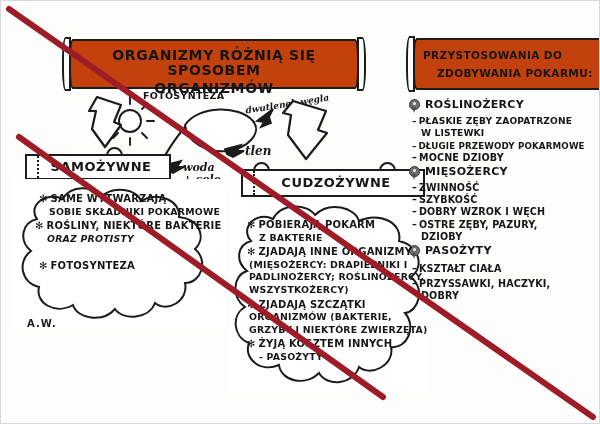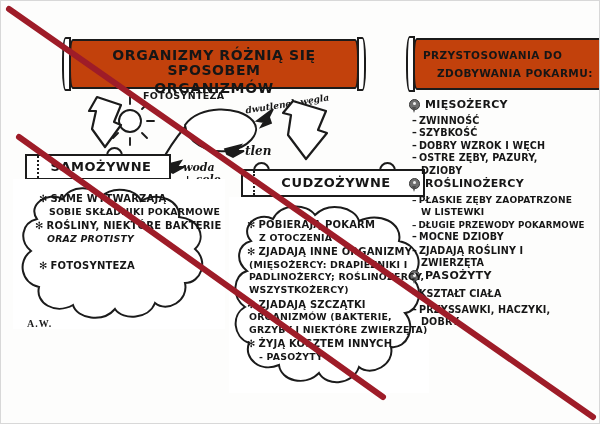--- a/index.html
+++ b/index.html
@@ -201,21 +201,20 @@
   .grp-item .cont { padding-left: 9px; display: block; }
 
   
   #signature {
     position: absolute;
     left: 26px; top: 318px;
     font-size: 10px;
     font-weight: 700;
     letter-spacing: 1px;
     color: #1d1d1d;
-    font-family: Liberation Serif, serif;
   }
 
   
   #strikes {
     position: absolute;
     left: 0; top: 0;
     width: 600px; height: 424px;
     pointer-events: none;
     z-index: 40;
   }
@@ -313,21 +312,21 @@
   <div class="cloud" id="cloud-hetero">
     <svg width="200" height="196" viewBox="0 0 200 196" style="position:absolute;left:0;top:0;">
       <path d="M22 44 C10 30, 28 14, 44 22 C52 6, 78 6, 86 18 C100 4, 126 10, 130 24
                C150 14, 174 26, 170 44 C190 48, 196 70, 182 80 C196 92, 190 114, 176 116
                C188 130, 178 152, 162 150 C166 168, 142 180, 130 170 C124 188, 98 190, 90 176
                C76 190, 52 184, 50 168 C32 176, 14 162, 20 146 C4 140, 2 118, 16 110
                C2 100, 4 78, 18 74 C6 64, 8 48, 22 44 Z" fill="#ffffff" stroke="#1b1b1b" stroke-width="2"></path>
     </svg>
     <div class="body hw" style="padding-top:22px; padding-left:18px;">
       <div class="line"><span class="star">✻</span><span>POBIERAJĄ POKARM</span></div>
-      <div class="line sub"><span>Z OTOCZENIA</span></div>
+      <div class="line sub"><span>Z BAKTERIE</span></div>
       <div class="line" style="margin-top:2px;"><span class="star">✻</span><span>ZJADAJĄ INNE ORGANIZMY</span></div>
       <div class="line sub" style="padding-left:2px;"><span>(MIĘSOŻERCY: DRAPIEŻNIKI I</span></div>
       <div class="line sub" style="padding-left:2px;"><span>PADLINOŻERCY; ROŚLINOŻERCY,</span></div>
       <div class="line sub" style="padding-left:2px;"><span>WSZYSTKOŻERCY)</span></div>
       <div class="line" style="margin-top:2px;"><span class="star">✻</span><span>ZJADAJĄ SZCZĄTKI</span></div>
       <div class="line sub" style="padding-left:2px;"><span>ORGANIZMÓW (BAKTERIE,</span></div>
       <div class="line sub" style="padding-left:2px;"><span>GRZYBY I NIEKTÓRE ZWIERZĘTA)</span></div>
       <div class="line" style="margin-top:2px;"><span class="star">✻</span><span>ŻYJĄ KOSZTEM INNYCH</span></div>
       <div class="line sub" style="padding-left:12px;"><span>- PASOŻYTY</span></div>
     </div>
@@ -335,50 +334,47 @@
 
   <div id="adapt-list" class="hw">
 
     <div class="grp">
       <div class="grp-head">
         <span class="pin">
             <span class="head"></span>
             <span class="dot"></span>
             <span class="tip"></span>
           </span>
-        <span>MIĘSOŻERCY</span>
+        <span>ROŚLINOŻERCY</span>
       </div>
       <div class="grp-items">
-        <div class="grp-item"><span class="dash">–</span><span>ZWINNOŚĆ</span></div>
-        <div class="grp-item"><span class="dash">–</span><span>SZYBKOŚĆ</span></div>
-        <div class="grp-item"><span class="dash">–</span><span>DOBRY WZROK I WĘCH</span></div>
-        <div class="grp-item"><span class="dash">–</span><span>OSTRE ZĘBY, PAZURY,</span><span class="cont">DZIOBY</span></div>
+        <div class="grp-item" style="font-size:9.1px;"><span class="dash">–</span><span>PŁASKIE ZĘBY ZAOPATRZONE</span><span class="cont">W LISTEWKI</span></div>
+        <div class="grp-item" style="font-size:8.7px;"><span class="dash">–</span><span>DŁUGIE PRZEWODY POKARMOWE</span></div>
+        <div class="grp-item"><span class="dash">–</span><span>MOCNE DZIOBY</span></div>
       </div>
     </div>
 
     <div class="grp">
       <div class="grp-head">
         <span class="pin">
             <span class="head"></span>
             <span class="dot"></span>
             <span class="tip"></span>
           </span>
-        <span>ROŚLINOŻERCY</span>
+        <span>MIĘSOŻERCY</span>
       </div>
       <div class="grp-items">
-        <div class="grp-item" style="font-size:9.1px;"><span class="dash">–</span><span>PŁASKIE ZĘBY ZAOPATRZONE</span><span class="cont">W LISTEWKI</span></div>
-        <div class="grp-item" style="font-size:8.7px;"><span class="dash">–</span><span>DŁUGIE PRZEWODY POKARMOWE</span></div>
-        <div class="grp-item"><span class="dash">–</span><span>MOCNE DZIOBY</span></div>
+        <div class="grp-item"><span class="dash">–</span><span>ZWINNOŚĆ</span></div>
+        <div class="grp-item"><span class="dash">–</span><span>SZYBKOŚĆ</span></div>
+        <div class="grp-item"><span class="dash">–</span><span>DOBRY WZROK I WĘCH</span></div>
+        <div class="grp-item"><span class="dash">–</span><span>OSTRE ZĘBY, PAZURY,</span><span class="cont">DZIOBY</span></div>
       </div>
     </div>
 
     <div class="grp">
-      <div class="grp-items">
-        <div class="grp-item"><span class="dash">–</span><span>ZJADAJĄ ROŚLINY I</span><span class="cont">ZWIERZĘTA</span></div>
-      </div>
     </div>
 
     <div class="grp">
       <div class="grp-head">
         <span class="pin">
             <span class="head"></span>
             <span class="dot"></span>
             <span class="tip"></span>
           </span>
         <span>PASOŻYTY</span>

